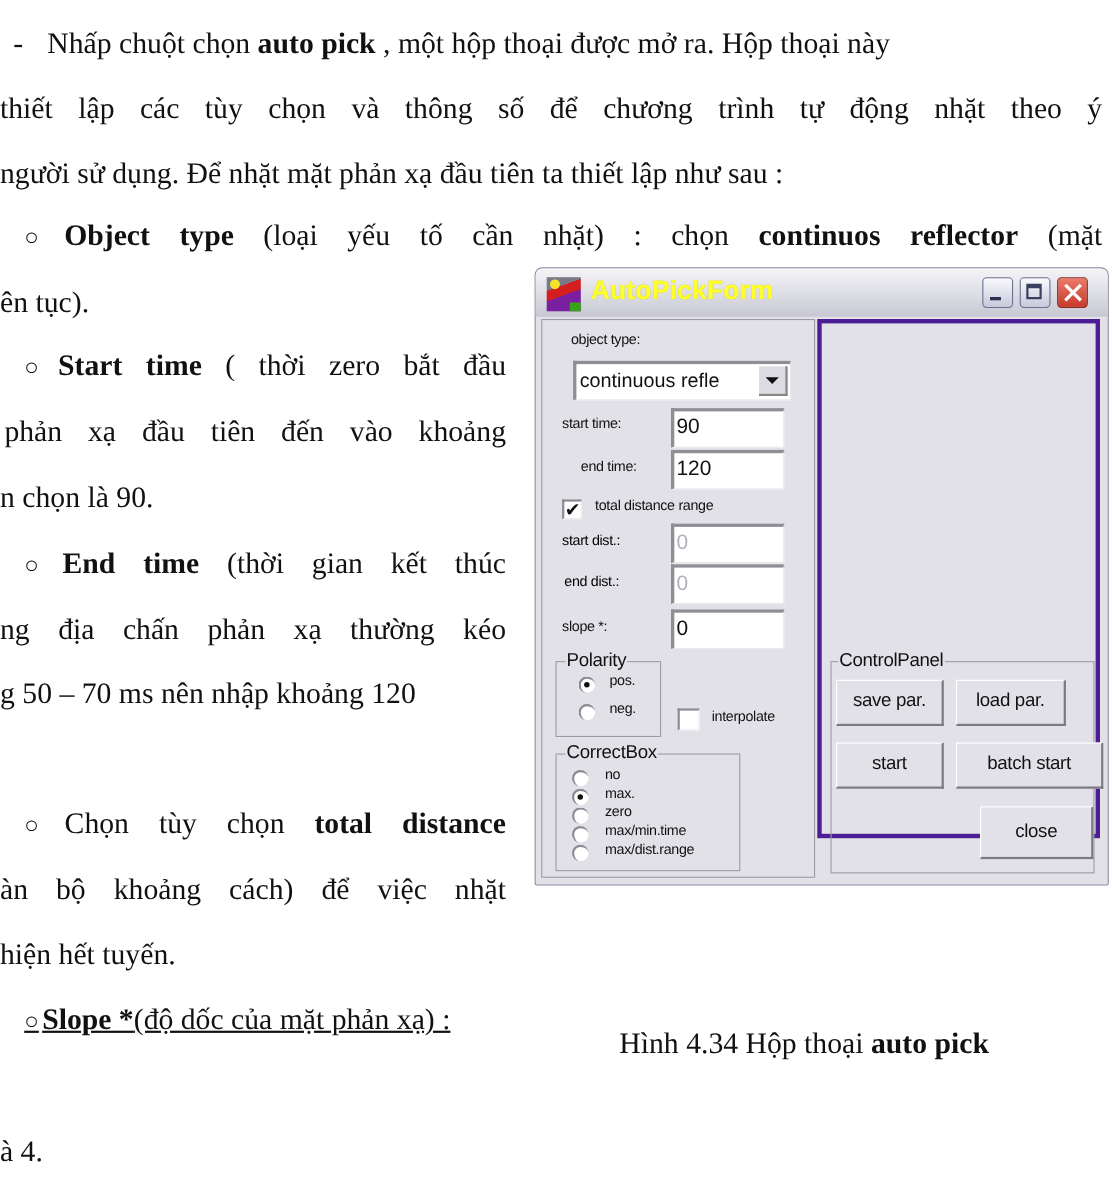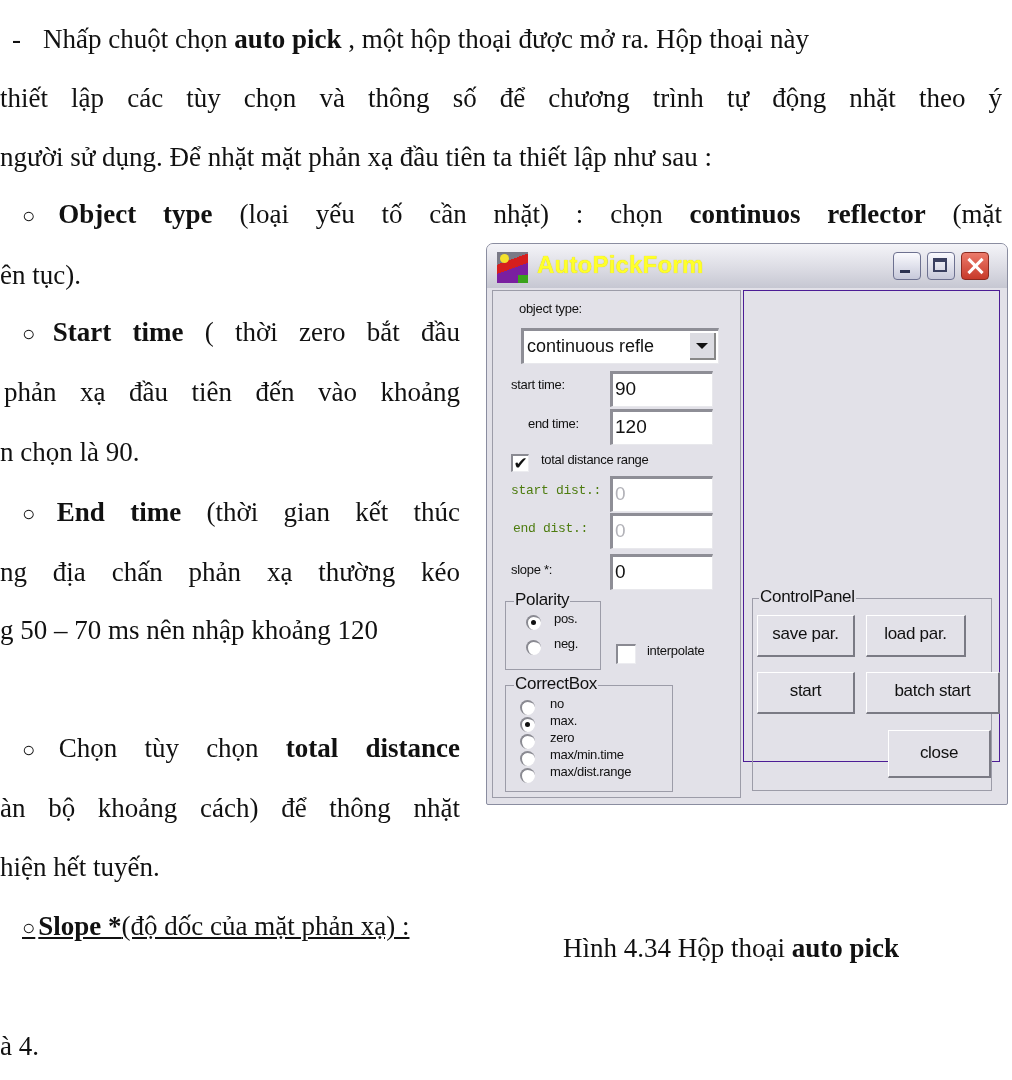--- a/index.html
+++ b/index.html
@@ -45,24 +45,24 @@
     content: ""; position: absolute; left: 12px; top: 3px; width: 3px; height: 20px; background: #fff; transform: rotate(45deg);
   }
   .tb-close::after { transform: rotate(-45deg); }
 
   .panel-left {
     position: absolute; left: 5px; top: 46px; width: 249px; height: 508px;
     border: 1px solid #9c9ca8; box-sizing: border-box;
   }
   .panel-right {
     position: absolute; left: 256px; top: 46px; width: 257px; height: 472px;
-    border: 1px solid #4c1d95; box-sizing: border-box;
+    border: 4px solid #4c1d95; box-sizing: border-box;
   }
   .lbl { position: absolute; font-size: 13px; color: #111; white-space: nowrap; letter-spacing: -0.3px; }
-  .lbl.dis { color: #4d7c0f; font-family: Liberation Mono, monospace; }
+  .lbl.dis { color: #000000; }
   .tbox {
     position: absolute; width: 103px; height: 36px; background: #fff; box-sizing: border-box;
     border-top: 3px solid #8e8e96; border-left: 3px solid #8e8e96; border-right: 1px solid #e8e8ec; border-bottom: 1px solid #e8e8ec;
     font-size: 19px; padding: 4px 0 0 2px; color: #111;
   }
   .tbox.dis { color: #b2b2b8; }
   .combo {
     position: absolute; left: 28px; top: 37px; width: 198px; height: 36px; background: #fff; box-sizing: border-box;
     border-top: 3px solid #8e8e96; border-left: 3px solid #8e8e96; border-right: 1px solid #e8e8ec; border-bottom: 1px solid #e8e8ec;
     font-size: 18px; padding: 5px 0 0 3px;
@@ -119,21 +119,21 @@
 
 <div class="line justify" style="left:22px; top:496px; width:438px;">
   <span class="bullet">○</span><b>End time</b><span> (thời gian kết thúc</span>
 </div>
 <div class="line justify" style="left:0px; top:556px; width:460px;">ng địa chấn phản xạ thường kéo</div>
 <div class="line" style="left:0px; top:614px; width:460px;">g 50 – 70 ms nên nhập khoảng 120</div>
 
 <div class="line justify" style="left:22px; top:732px; width:438px;">
   <span class="bullet">○</span><span>Chọn tùy chọn </span><b>total distance</b>
 </div>
-<div class="line justify" style="left:0px; top:792px; width:460px;">àn bộ khoảng cách) để thông nhặt</div>
+<div class="line justify" style="left:0px; top:792px; width:460px;">àn bộ khoảng cách) để việc nhặt</div>
 <div class="line" style="left:0px; top:851px;">hiện hết tuyến.</div>
 
 <div class="line" style="left:22px; top:910px;text-decoration:underline;">
   <span class="bullet">○</span><b>Slope *</b><span>(độ dốc của mặt phản xạ) :</span>
 </div>
 <div class="line" style="left:0px; top:1030px;">à 4.</div>
 
 <div class="caption">
   <span>Hình 4.34 Hộp thoại </span><b>auto pick</b>
 </div>

